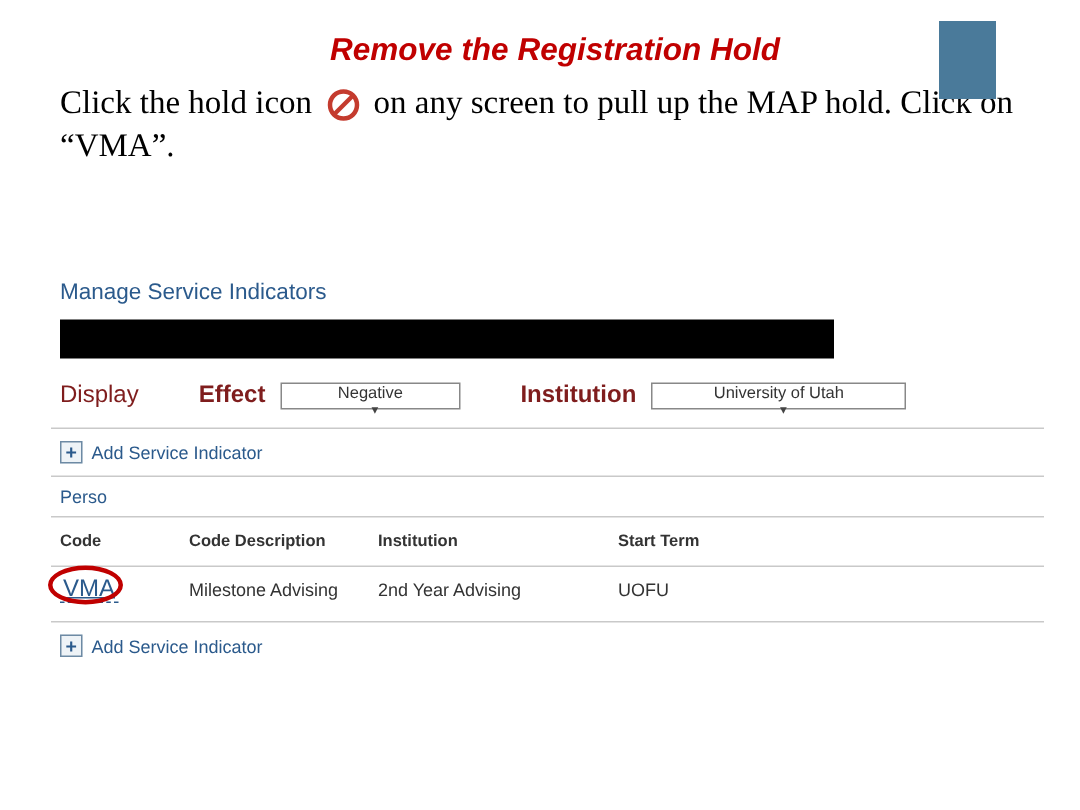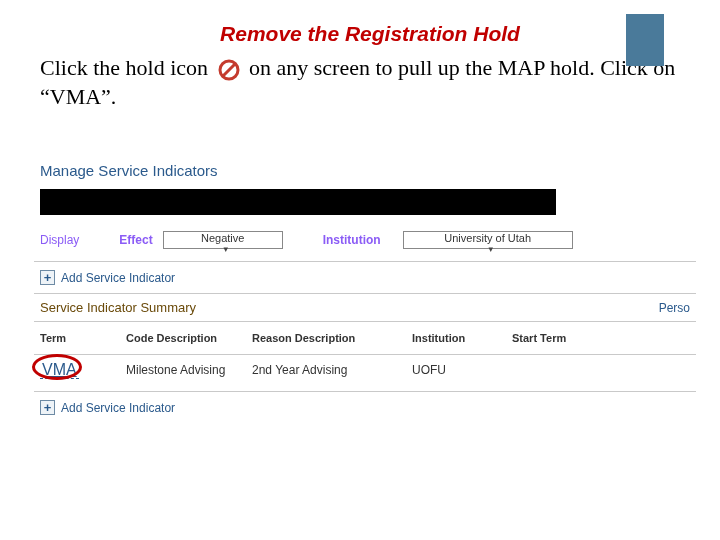--- a/index.html
+++ b/index.html
@@ -55,21 +55,21 @@
   .hold-icon {
     display: inline-block;
     vertical-align: middle;
     margin: 0 4px;
   }
   .hold-icon svg { display: block; }
 
   .app-panel {
     position: absolute;
     left: 34px;
-    top: 156px;
+    top: 180px;
     width: 662px;
     background: #fff;
     font-family: Arial, sans-serif;
     font-size: 12px;
     color: #333;
   }
   .panel-title {
     color: #2b5a8c;
     font-size: 15px;
     padding: 6px 6px 10px 6px;
@@ -78,36 +78,36 @@
     background: #000;
     height: 26px;
     margin: 0 140px 14px 6px;
   }
   .filter-row {
     display: flex;
     align-items: center;
     gap: 10px;
     padding: 2px 6px 12px 6px;
   }
-  .filter-label { color: #8b5cf6; font-size: 12px; }
+  .filter-label { color: #7f1d1d; font-size: 16px; }
   .filter-label.bold { font-weight: bold; }
   .fake-select {
     display: inline-flex;
     align-items: center;
     justify-content: space-between;
     border: 1px solid #888;
     background: #fff;
     height: 18px;
     font-size: 11px;
     padding: 0 4px;
     color: #333;
     flex-direction: column;
   }
   .fake-select.effect { width: 120px; }
-  .fake-select.inst { width: 170px; margin-left: 12px; }
+  .fake-select.inst { width: 170px; }
   .caret {
     margin-left: 6px;
     font-size: 9px;
     color: #444;
   }
   .divider {
     border-top: 1px solid #c9c9c9;
     margin: 0;
   }
   .add-row {
@@ -220,28 +220,26 @@
       </span>
     </div>
 
     <div class="divider"></div>
     <div class="add-row">
       <span class="plus-box">+</span>
       <span class="add-link">Add Service Indicator</span>
     </div>
 
     <div class="summary-header">
-      <span class="summary-title">Service Indicator Summary</span>
       <span class="perso">Perso</span>
     </div>
 
     <div class="table-head">
-      <span>Term</span>
+      <span>Code</span>
       <span>Code Description</span>
-      <span>Reason Description</span>
       <span>Institution</span>
       <span>Start Term</span>
       <span></span>
     </div>
 
     <div class="table-row">
       <span class="vma-wrap">
         <span class="vma-link">VMA</span>
         <span class="vma-circle"></span>
       </span>

